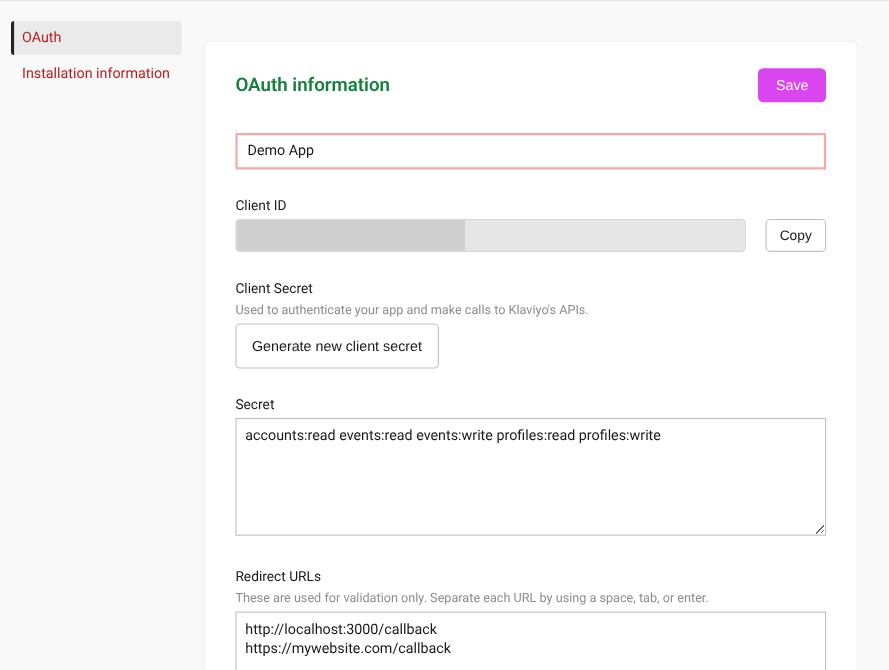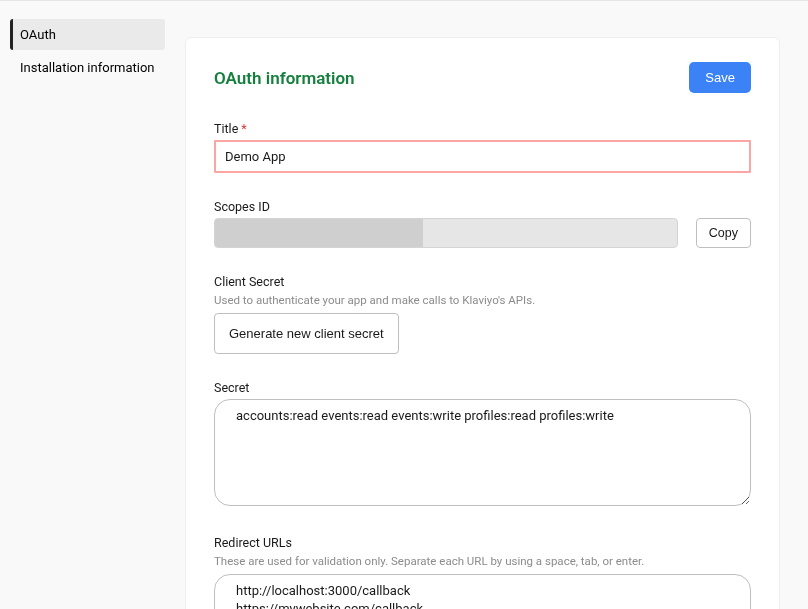--- a/index.html
+++ b/index.html
@@ -20,21 +20,21 @@
       border-top: 1px solid #e5e5e5;
     }
     .sidebar {
       width: 175px;
       padding: 18px 10px 0 10px;
       flex-shrink: 0;
     }
     .sidebar-item {
       padding: 8px 10px;
       font-size: 13px;
-      color: #000000;
+      color: #b91c1c;
       cursor: pointer;
       border-radius: 3px;
       margin-bottom: 2px;
     }
     .sidebar-item.active {
       background: #eaeaea;
       border-left: 3px solid #222;
       padding-left: 7px;
       font-weight: 400;
     }
@@ -53,21 +53,21 @@
       justify-content: space-between;
       align-items: center;
       margin-bottom: 28px;
     }
     .card-title {
       font-size: 17px;
       font-weight: 600;
       color: #15803d;
     }
     .btn-save {
-      background: #3b82f6;
+      background: #d946ef;
       color: #fff;
       border: none;
       border-radius: 5px;
       padding: 8px 16px;
       font-size: 13px;
       font-weight: 500;
       cursor: pointer;
       text-align: right;
     }
     .field-group {
@@ -96,22 +96,22 @@
       border-radius: 1px;
       padding: 7px 9px;
       font-size: 13px;
       font-family: inherit;
       color: #1a1a1a;
       background: #fff;
     }
     .textarea-input {
       width: 100%;
       border: 1px solid #bfbfbf;
-      border-radius: 16px;
-      padding: 7px 21px;
+      border-radius: 0;
+      padding: 7px 8px;
       font-size: 13px;
       font-family: inherit;
       color: #1a1a1a;
       background: #fff;
       resize: both;
       line-height: 1.4;
     }
     .client-id-row {
       display: flex;
       gap: 18px;
@@ -159,28 +159,25 @@
 
   <div class="content-wrap">
     <div class="card">
 
       <div class="card-header">
         <h1 class="card-title">OAuth information</h1>
         <button class="btn-save">Save</button>
       </div>
 
       <div class="field-group">
-        <label class="field-label">
-          <span>Title</span><span class="req">*</span>
-        </label>
         <input type="text" class="text-input" value="Demo App" style="">
       </div>
 
       <div class="field-group">
-        <label class="field-label">Scopes ID</label>
+        <label class="field-label">Client ID</label>
         <div class="client-id-row">
           <div class="client-id-box"></div>
           <button class="btn-copy">Copy</button>
         </div>
       </div>
 
       <div class="field-group">
         <label class="field-label">Client Secret</label>
         <span class="help-text">Used to authenticate your app and make calls to Klaviyo's APIs.</span>
         <button class="btn-generate">Generate new client secret</button>

